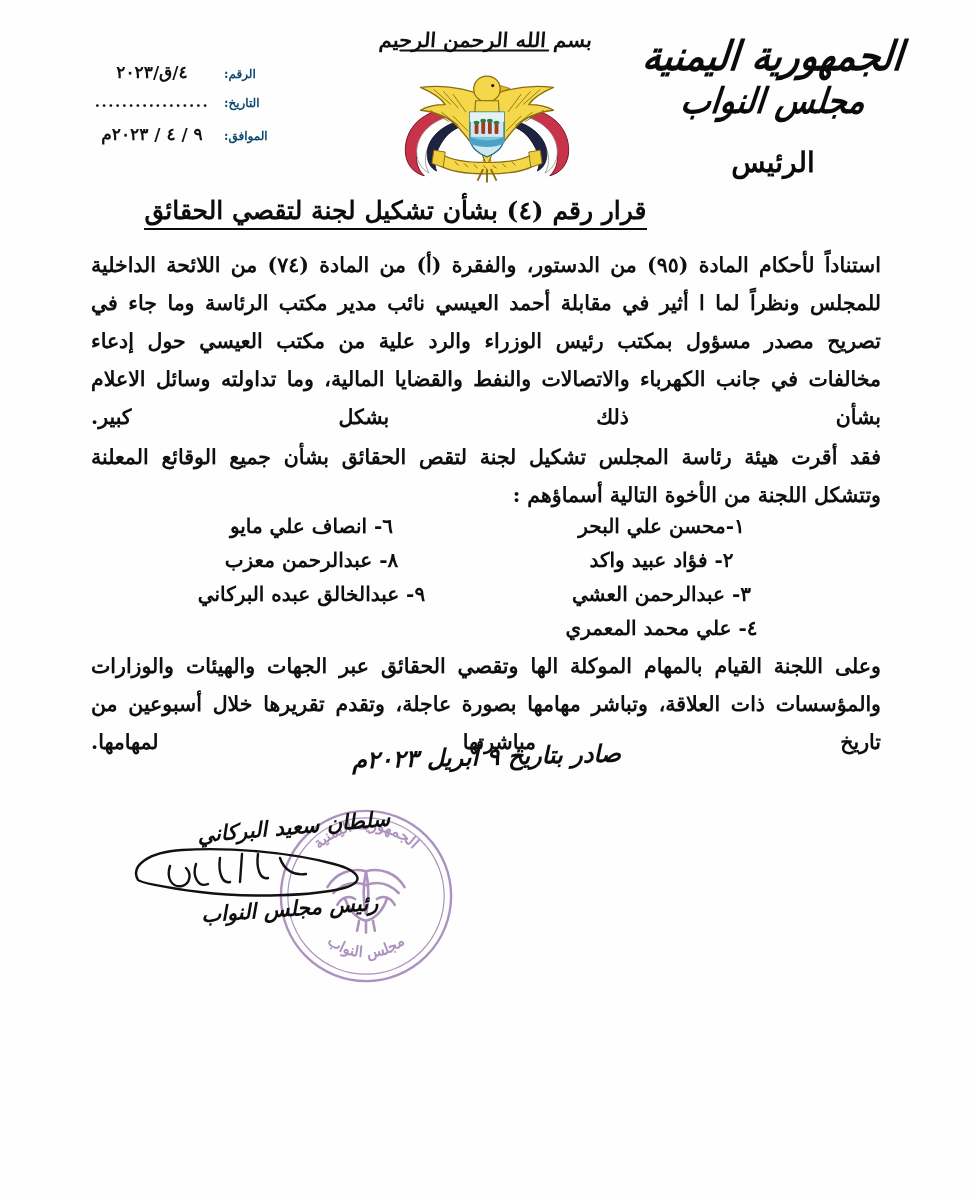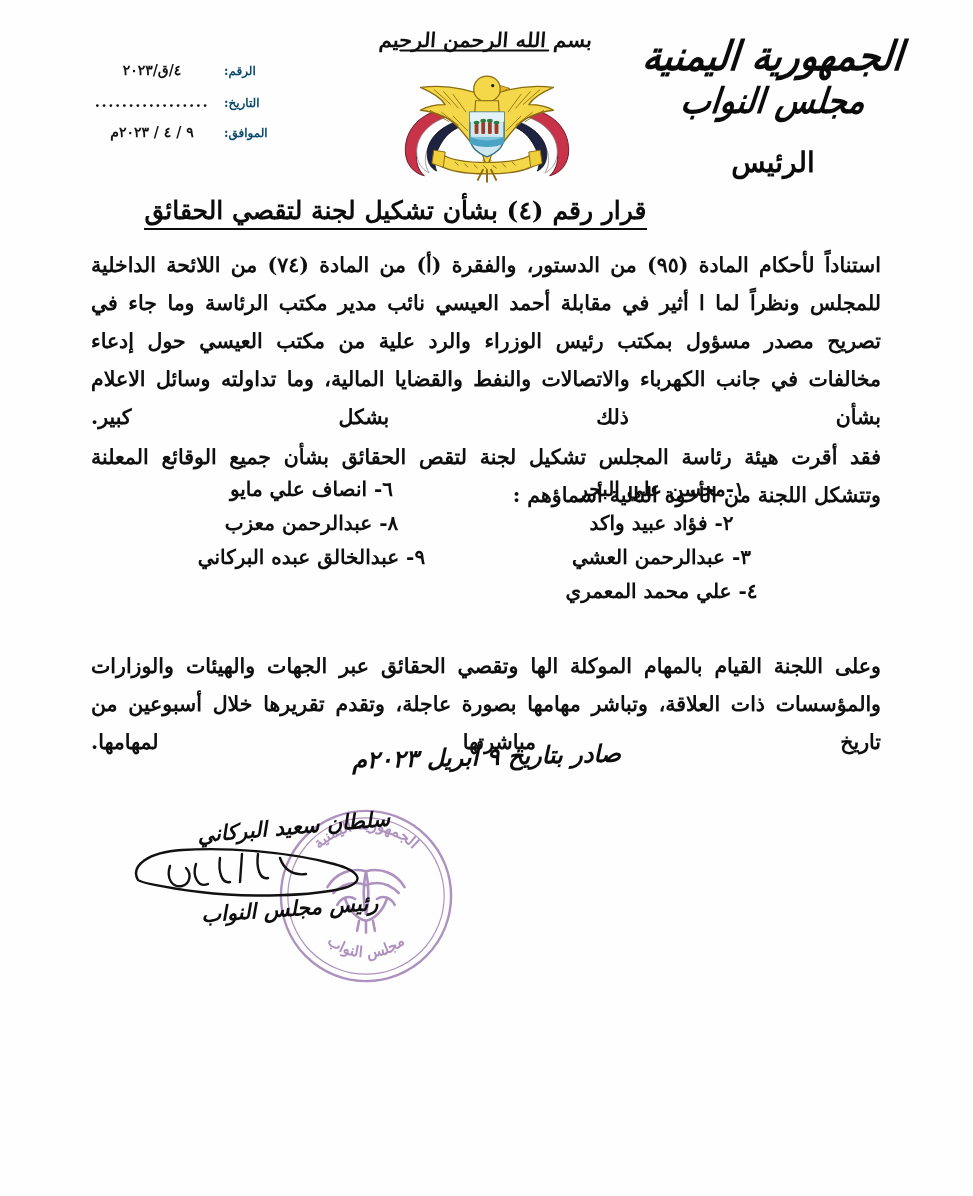--- a/index.html
+++ b/index.html
@@ -124,21 +124,21 @@
     font-family: "DejaVu Serif", "Liberation Serif", serif;
     font-size: 12px;
     font-weight: bold;
     color: #0c4a6e;
     padding-left: 6px;
   }
   .meta-value {
     flex: 1;
     text-align: center;
     font-family: "DejaVu Serif", "Liberation Serif", serif;
-    font-size: 14px;
+    font-size: 17px;
     font-weight: bold;
     color: #111;
     letter-spacing: 0.5px;
   }
   .meta-value.dots {
     font-size: 15px;
     letter-spacing: 1.5px;
   }
 
   
@@ -187,20 +187,21 @@
     top: 472px;
     left: 0;
     width: 973px;
     direction: rtl;
     display: flex;
     justify-content: center;
     gap: 60px;
   }
   .names-col {
     width: 290px;
+    margin-top: 37px;
   }
   .name-item {
     font-family: "DejaVu Serif", "Liberation Serif", serif;
     font-size: 20px;
     font-weight: bold;
     color: #0f0f0f;
     height: 34px;
     line-height: 34px;
     text-align: center;
     white-space: nowrap;

